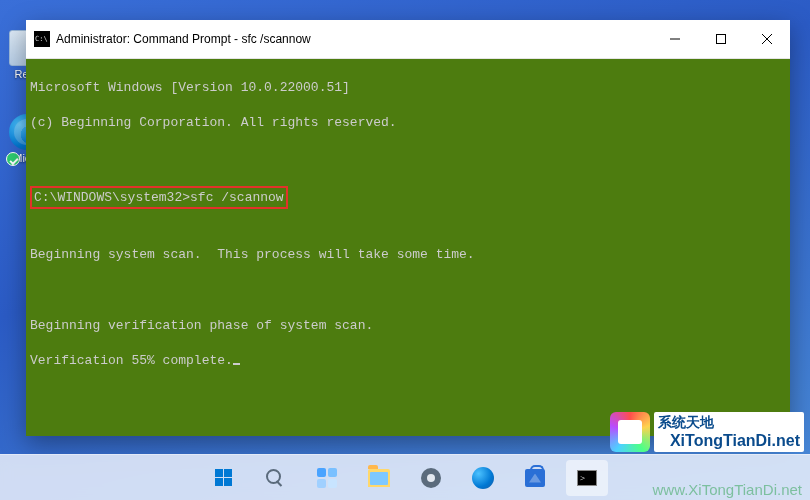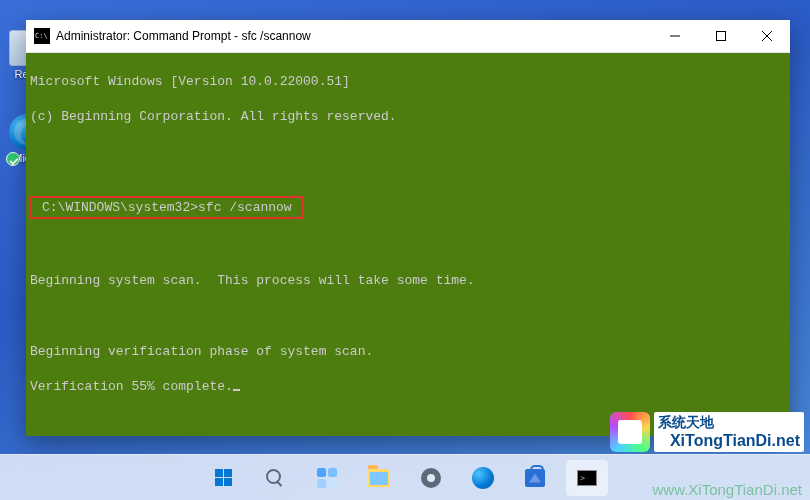--- a/index.html
+++ b/index.html
@@ -36,21 +36,21 @@
     top: 20px;
     left: 26px;
     width: 764px;
     height: 416px;
     background: #fff;
     box-shadow: 0 8px 24px rgba(0,0,0,0.35);
     display: flex;
     flex-direction: column;
   }
   .titlebar {
-    height: 33px;
+    height: 39px;
     background: #fff;
     display: flex;
     align-items: center;
     padding-left: 8px;
     border-bottom: 1px solid #e5e5e5;
   }
   .titlebar-icon {
     width: 16px; height: 16px;
     background: #000;
     margin-right: 6px;
@@ -79,23 +79,23 @@
     color: #ccc;
     font: 13px/1.35 Consolas, "Courier New", monospace;
     padding: 2px 4px;
     white-space: pre;
     overflow: hidden;
     position: relative;
   }
   .terminal .line { display: block; }
   .highlight-box {
     border: 2px solid #e3322a;
-    padding: 1px 10px;
+    padding: 1px 2px;
     display: inline-block;
-    margin: 18px 0;
+    margin: 2px 0;
   }
   .cursor {
     display: inline-block;
     width: 7px; height: 2px;
     background: #ccc;
     vertical-align: -1px;
   }
 
   
   .taskbar {

